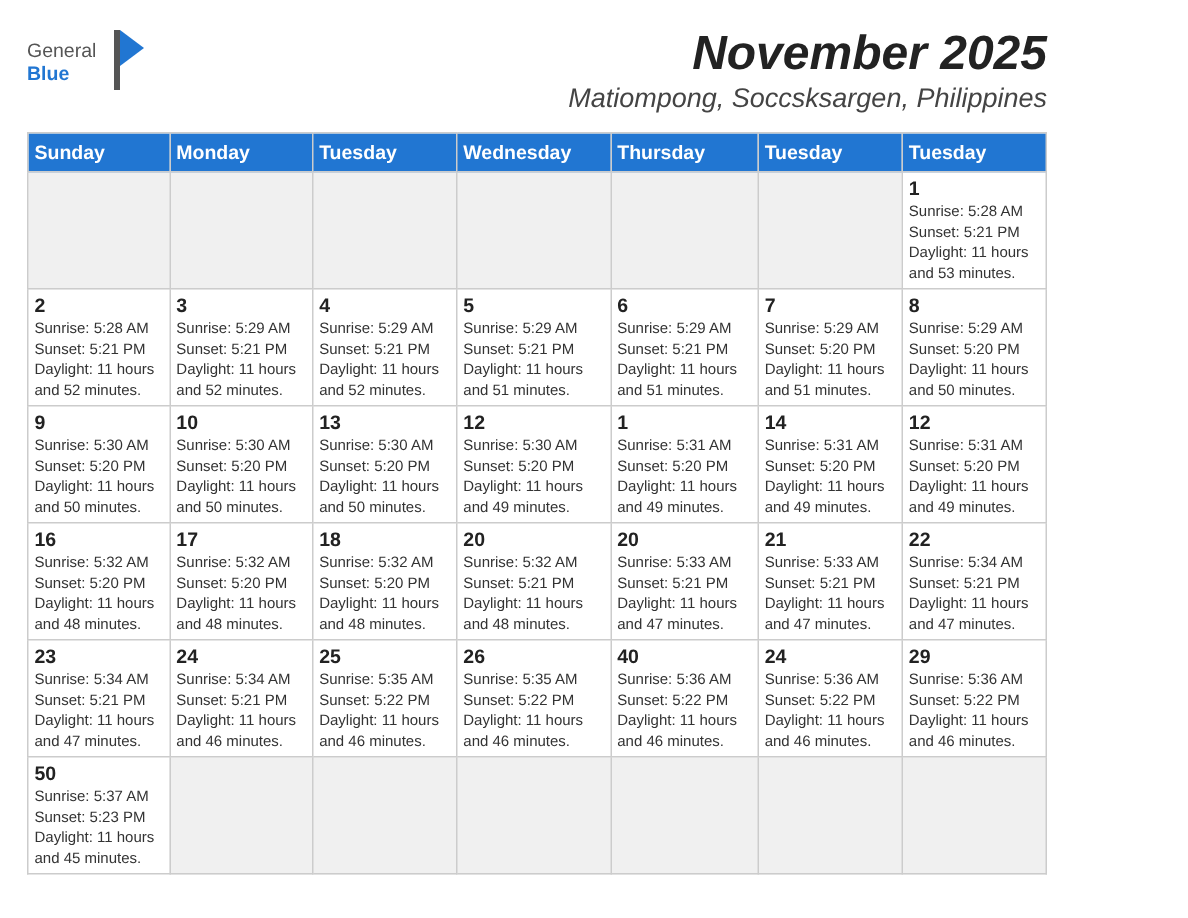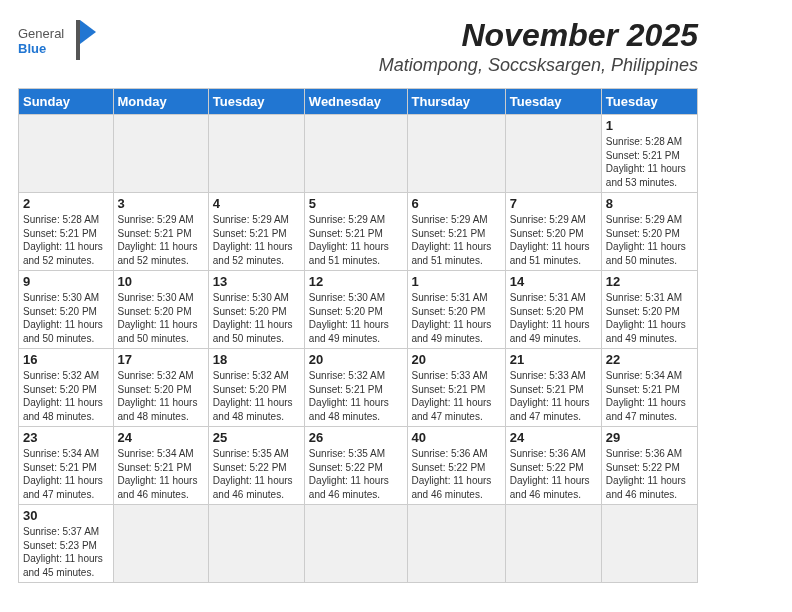--- a/index.html
+++ b/index.html
@@ -330,21 +330,21 @@
           <td>
             <span class="day-num">29</span>
             <div class="day-info">Sunrise: 5:36 AM
 Sunset: 5:22 PM
 Daylight: 11 hours
 and 46 minutes.</div>
           </td>
         </tr>
         <tr class="last-row">
           <td>
-            <span class="day-num">30</span>
+            <span class="day-num">50</span>
             <div class="day-info">Sunrise: 5:37 AM
 Sunset: 5:23 PM
 Daylight: 11 hours
 and 45 minutes.</div>
           </td>
           <td class="empty"></td>
           <td class="empty"></td>
           <td class="empty"></td>
           <td class="empty"></td>
           <td class="empty"></td>

